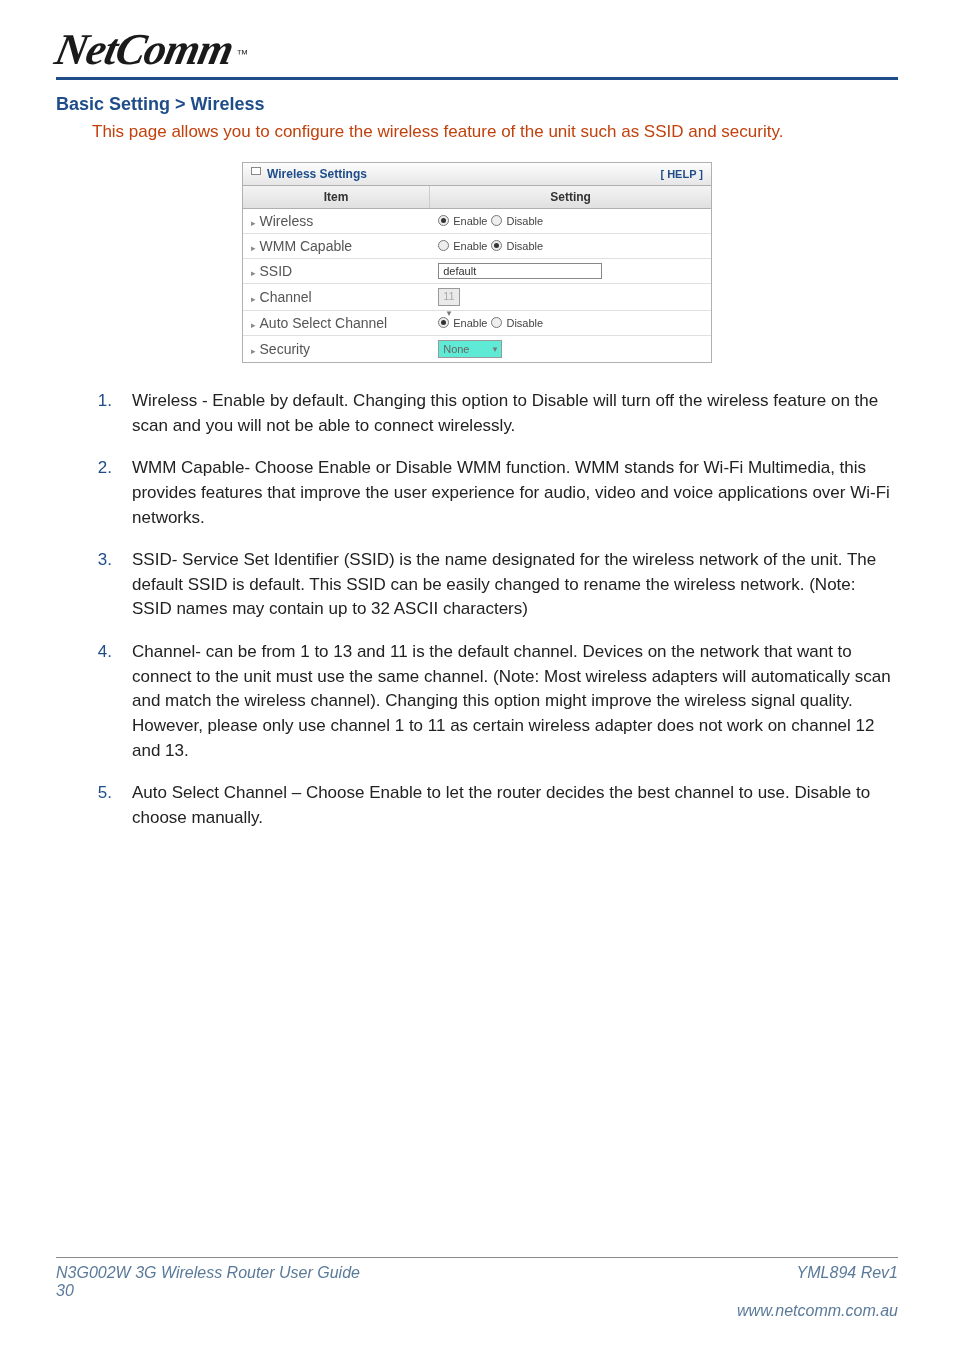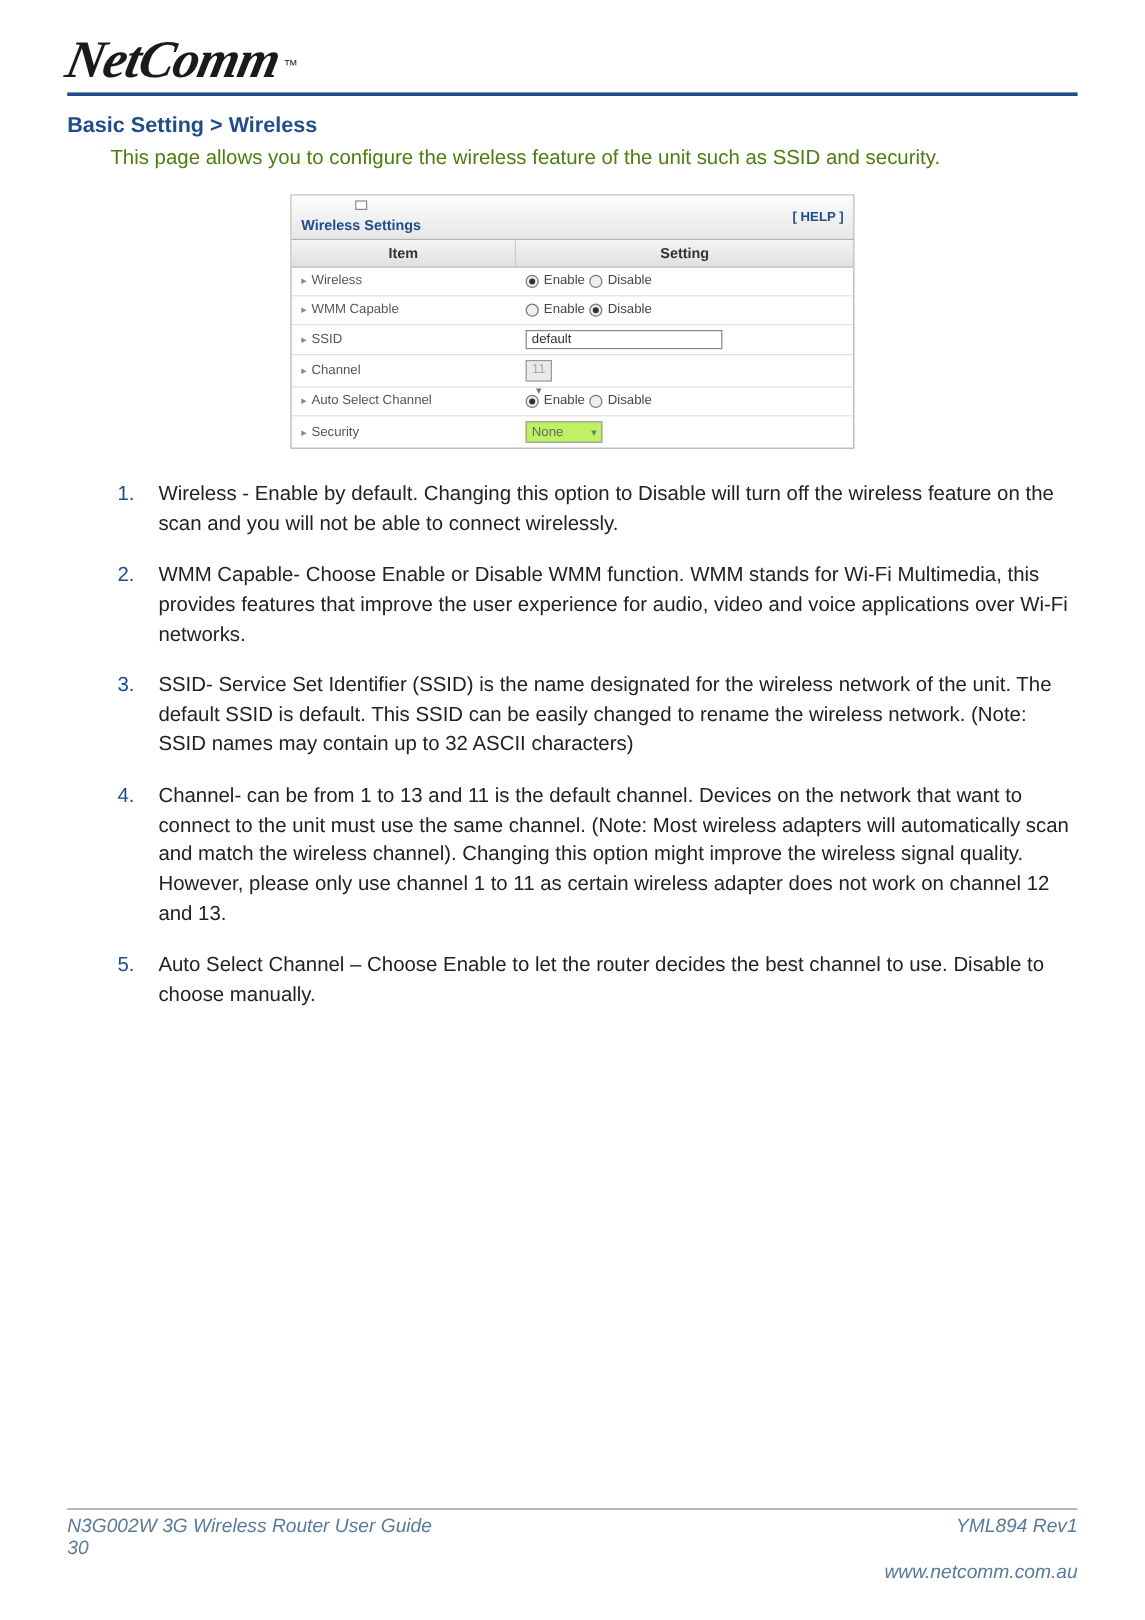--- a/index.html
+++ b/index.html
@@ -41,21 +41,21 @@
     }
     .breadcrumb {
       color: #1e4d8a;
       font-size: 18px;
       font-weight: 700;
       margin-top: 14px;
       margin-bottom: 6px;
     }
     .intro {
       font-size: 17px;
-      color: #4d7c0f;
+      color: #c2410c;
       margin-left: 36px;
       margin-bottom: 18px;
       line-height: 1.35;
     }
     
     .settings-panel {
       width: 470px;
       margin: 0 auto 26px auto;
       border: 1px solid #b0b0b0;
       font-size: 12px;
@@ -66,23 +66,21 @@
       border-bottom: 1px solid #b0b0b0;
       padding: 4px 8px;
       display: flex;
       align-items: center;
       justify-content: space-between;
     }
     .panel-title {
       color: #1e4d8a;
       font-weight: bold;
       display: flex;
-      align-items: center;
       gap: 6px;
-      flex-direction: column;
     }
     .panel-title-icon {
       width: 10px;
       height: 8px;
       border: 1px solid #888;
       display: inline-block;
       position: relative;
       background: #fff;
     }
     .help-link {
@@ -103,21 +101,21 @@
       display: flex;
       border-bottom: 1px solid #e0e0e0;
       align-items: center;
       min-height: 24px;
     }
     .row:last-of-type { border-bottom: none; }
     .row-label {
       width: 40%;
       padding: 4px 8px;
       color: #555;
-      font-size: 11px;
+      font-size: 14px;
     }
     .row-label::before {
       content: "▸";
       font-size: 9px;
       color: #888;
       margin-right: 4px;
     }
     .row-setting {
       width: 60%;
       padding: 4px 8px;
@@ -146,21 +144,21 @@
       border: 1px solid #888;
       padding: 1px 4px;
       font-size: 11px;
       width: 164px;
       height: 16px;
       background: #fff;
       color: #333;
     }
     .select-box {
       border: 1px solid #999;
-      background: #bef264;
+      background: #5eead4;
       padding: 1px 4px;
       font-size: 11px;
       height: 18px;
       display: inline-flex;
       align-items: center;
       gap: 6px;
       color: #666;
     }
     .select-box.disabled {
       color: #aaa;

